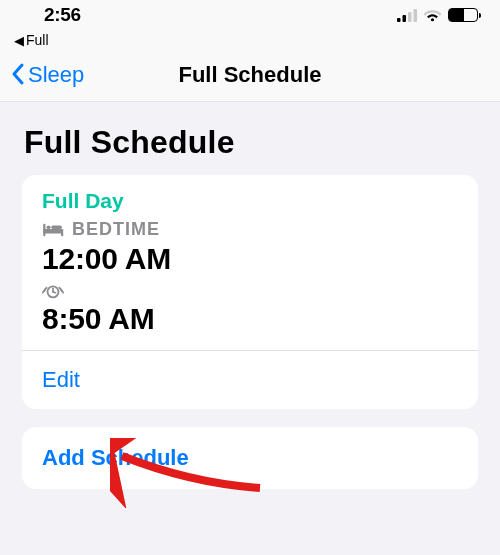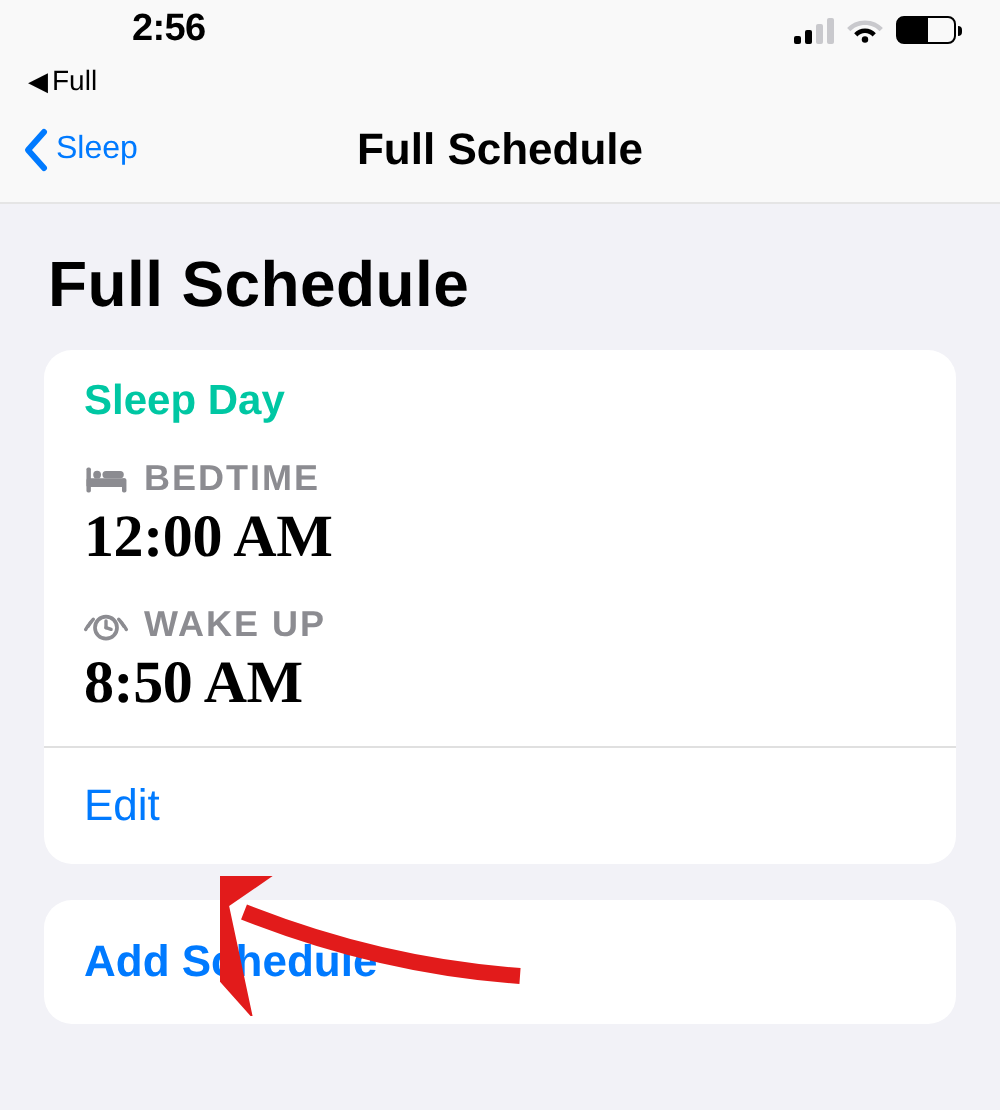--- a/index.html
+++ b/index.html
@@ -9,21 +9,21 @@
       width: 500px;
       height: 555px;
       overflow: hidden;
       color: #000;
     }
     .status-bar {
       display: flex;
       justify-content: space-between;
       align-items: center;
       height: 30px;
-      padding: 0 22px 0 66px;
+      padding: 0 22px 0 44px;
       background: #f9f9f9;
       font-weight: 600;
       font-size: 19px;
     }
     .status-left { letter-spacing: -0.3px; }
     .status-right { display: flex; align-items: center; gap: 6px; }
     .cell { width: 20px; height: 13px; }
     .wifi { width: 19px; height: 14px; }
     .battery {
       width: 30px; height: 14px;
@@ -47,23 +47,23 @@
 
     .nav-header {
       display: flex;
       align-items: center;
       height: 54px;
       background: #f9f9f9;
       position: relative;
       border-bottom: 1px solid rgba(0,0,0,0.08);
     }
     .back-btn {
-      display: flex; align-items: center;
+      display: flex; align-items: flex-start;
       color: #007aff;
-      font-size: 16px;
+      font-size: 22px;
       font-weight: 400;
       padding-left: 10px;
       gap: 2px;
     }
     .chevron { width: 16px; height: 24px; }
     .chevron polyline { fill:none; stroke:#007aff; stroke-width:3; stroke-linecap:round; stroke-linejoin:round; }
     .nav-title {
       position: absolute; left: 0; right: 0;
       text-align: center;
       font-weight: 700;
@@ -90,29 +90,28 @@
       font-weight: 800;
       font-size: 21px;
       margin-bottom: 6px;
     }
     .label-row {
       display: flex; align-items: center; gap: 8px;
       color: #8c8c91;
       font-weight: 800;
       font-size: 18px;
       letter-spacing: 1px;
-      margin-top: 16px;
+      margin-top: 6px;
     }
     .label-row .ic{ width:22px; height:18px; display:inline-flex; align-items:center; justify-content:center;}
     .time {
       font-size: 30px;
       font-weight: 800;
       letter-spacing: -0.2px;
       margin: 2px 0 6px 0;
-      font-family: Liberation Serif, serif;
     }
     .card-sep { border-top: 1px solid rgba(0,0,0,0.12); }
     .edit-row {
       color: #007aff;
       font-weight: 400;
       font-size: 22px;
       padding: 16px 20px;
     }
 
     .add-card {
@@ -168,21 +167,21 @@
       </svg>
     <span>Sleep</span>
   </div>
   <div class="nav-title">Full Schedule</div>
 </div>
 
 <div class="page-title">Full Schedule</div>
 
 <div class="card">
   <div class="card-body">
-    <div class="sched-days">Sleep Day</div>
+    <div class="sched-days">Full Day</div>
 
     <div class="label-row">
       <span class="ic">
         <svg viewBox="0 0 24 18" width="22" height="16">
           <rect x="1" y="2" width="2.5" height="14" rx="1" fill="#8c8c91"></rect>
           <rect x="1" y="8" width="22" height="5" rx="1" fill="#8c8c91"></rect>
           <rect x="21" y="8" width="2.5" height="8" rx="1" fill="#8c8c91"></rect>
           <circle cx="7" cy="6" r="2.2" fill="#8c8c91"></circle>
           <rect x="10" y="4" width="12" height="4" rx="2" fill="#8c8c91"></rect>
         </svg>
@@ -196,21 +195,20 @@
         <svg viewBox="0 0 26 20" width="24" height="18">
           <circle cx="13" cy="11" r="6.5" fill="none" stroke="#8c8c91" stroke-width="2.2"></circle>
           <line x1="13" y1="11" x2="13" y2="7" stroke="#8c8c91" stroke-width="2" stroke-linecap="round"></line>
           <line x1="13" y1="11" x2="16" y2="12" stroke="#8c8c91" stroke-width="2" stroke-linecap="round"></line>
           <path d="M4 8 Q2 10 1 12" fill="none" stroke="#8c8c91" stroke-width="2" stroke-linecap="round"></path>
           <path d="M22 8 Q24 10 25 12" fill="none" stroke="#8c8c91" stroke-width="2" stroke-linecap="round"></path>
           <path d="M5.5 6 Q3.5 8 2.5 10.2" fill="none" stroke="#8c8c91" stroke-width="2" stroke-linecap="round"></path>
           <path d="M20.5 6 Q22.5 8 23.5 10.2" fill="none" stroke="#8c8c91" stroke-width="2" stroke-linecap="round"></path>
         </svg>
       </span>
-      <span>WAKE UP</span>
     </div>
     <div class="time">8:50 AM</div>
   </div>
   <div class="card-sep"></div>
   <div class="edit-row">Edit</div>
 </div>
 
 <div class="add-card">Add Schedule</div>
 
 <svg class="arrow-overlay" viewBox="0 0 160 70">

